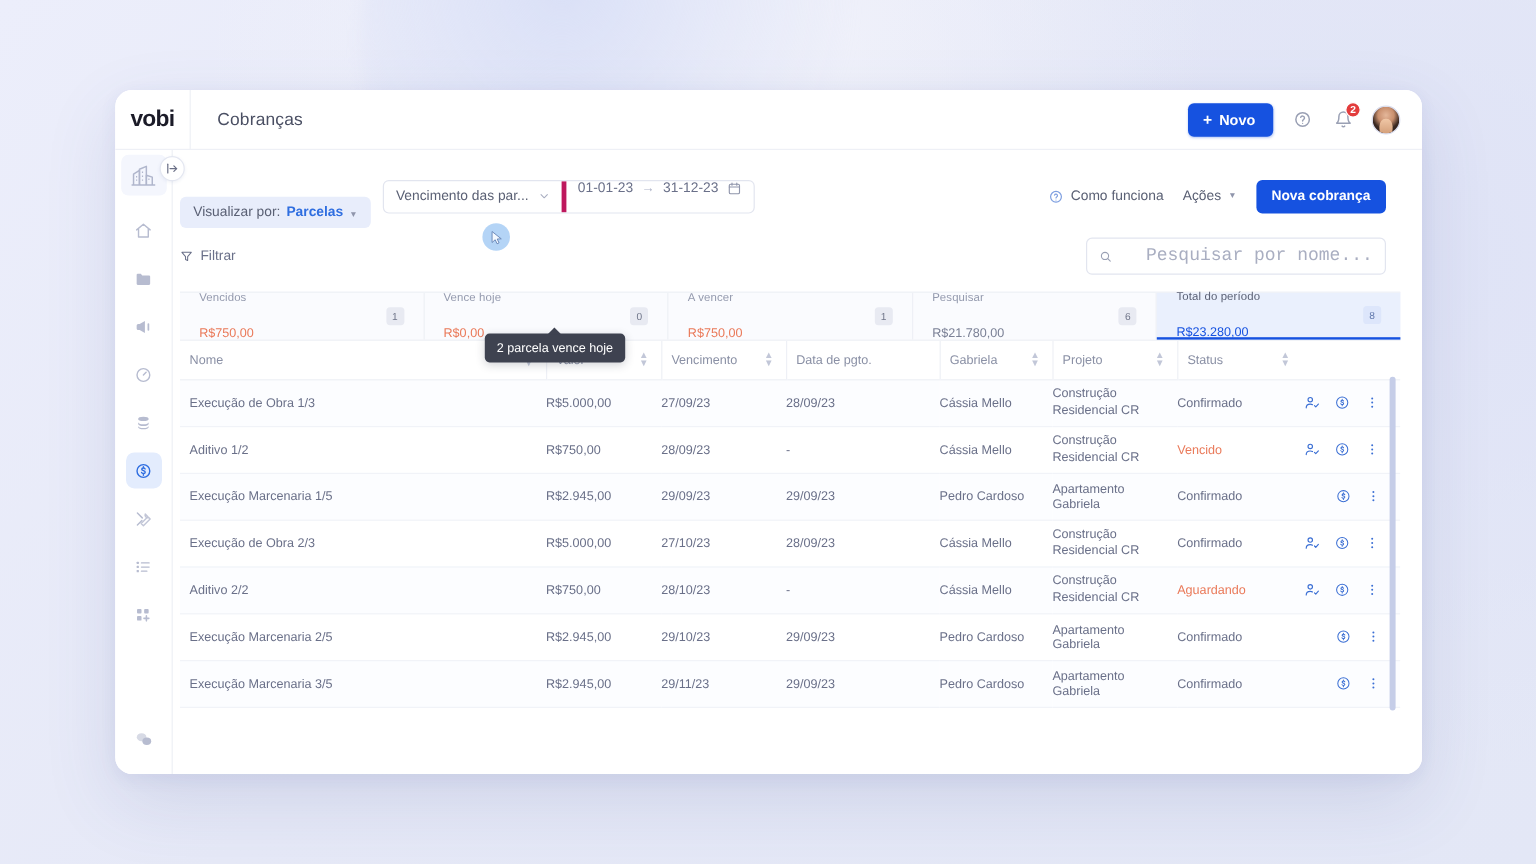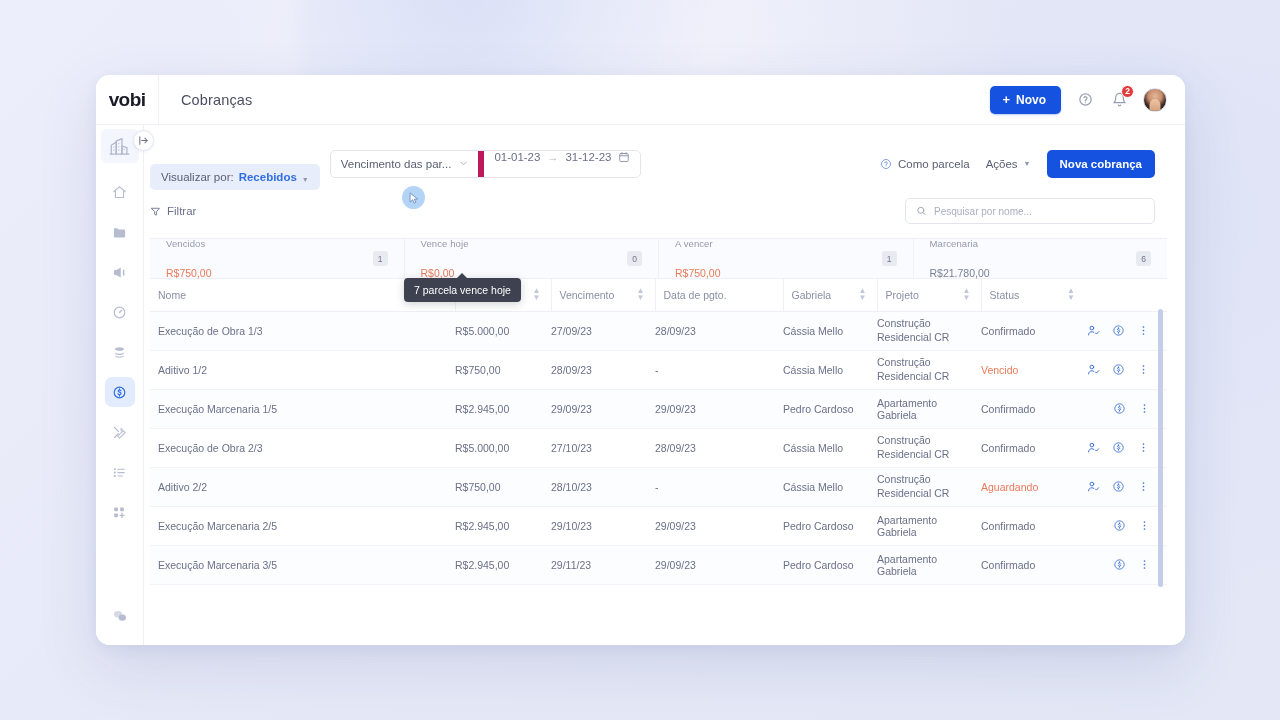--- a/index.html
+++ b/index.html
@@ -145,21 +145,21 @@
   .chip-view b { color: #2f6ee0; font-weight: 600; }
   .caret { font-size: 7px; color: #8f95ab; }
   .date-group {
     display: flex; align-items: stretch;
     border: 1px solid #e2e5ef; border-radius: 5px; overflow: hidden;
     height: 28px;
   }
   .date-sel {
     display: flex; align-items: center; gap: 8px;
     padding: 0 10px; font-size: 11.5px; color: #5a6074;
-    cursor: pointer; border-right: 6px solid #be185d;
+    cursor: pointer; border-right: 4px solid #be185d;
   }
   .date-range {
     display: flex; align-items: flex-start; gap: 7px;
     padding: 0 10px; font-size: 11.5px; color: #6a7muted; color: #6a7089;
     cursor: pointer;
   }
   .date-range .arrow { color: #aeb4c8; font-size: 11px; }
   .cal-ico { color: #8f95ab; display: flex; }
 
   .right-tools {
@@ -194,22 +194,22 @@
   }
   .cursor-dot svg { transform: translate(1px,1px); }
   .search-box {
     margin-left: auto;
     display: flex; align-items: center; gap: 7px;
     border: 1px solid #e2e5ef; border-radius: 5px;
     padding: 6px 10px; width: 250px;
     margin-right: 12px;
   }
   .search-box input {
-    border: none; outline: none; font-size: 10px; color: #5a6074;
-    width: 100%; font-family: Liberation Sans, sans-serif; background: transparent;
+    border: none; outline: none; font-size: 15px; color: #5a6074;
+    width: 100%; font-family: Liberation Mono, monospace; background: transparent; text-align: right;
   }
   .search-box input::placeholder { color: #a9aec1; }
 
   
   .summary {
     margin: 4px 18px 0 6px;
     display: flex; align-items: stretch;
     background: #fafbfe;
     border-top: 1px solid #eef0f6;
     border-bottom: 1px solid #eef0f6;
@@ -448,21 +448,21 @@
           <ellipse cx="15.5" cy="14.5" rx="5.5" ry="4.6"></ellipse>
         </svg>
       </div>
     </div>
 
     <div class="main">
 
       <div class="filterbar">
         <button class="chip-view">
           <span>Visualizar por:</span>
-          <b>Recebidos</b>
+          <b>Parcelas</b>
           <span class="caret">▼</span>
         </button>
 
         <div class="date-group">
           <div class="date-sel">
             <span>Vencimento das par...</span>
             <svg width="9" height="9" viewBox="0 0 24 24" fill="none" stroke="#a9aec1" stroke-width="2.4" stroke-linecap="round" stroke-linejoin="round">
                 <path d="M5 8.5l7 7 7-7"></path>
               </svg>
           </div>
@@ -479,21 +479,21 @@
           </div>
         </div>
 
         <div class="right-tools">
           <div class="link-how">
             <svg width="12" height="12" viewBox="0 0 24 24" fill="none" stroke="#7e9fe0" stroke-width="2">
               <circle cx="12" cy="12" r="9"></circle>
               <path d="M9.5 9.2a2.6 2.6 0 0 1 5 .9c0 1.8-2.5 2.2-2.5 3.9" stroke-linecap="round"></path>
               <circle cx="12" cy="17.2" r=".9" fill="#7e9fe0" stroke="none"></circle>
             </svg>
-            <span>Como parcela</span>
+            <span>Como funciona</span>
           </div>
           <div class="acoes">
             <span>Ações</span>
             <span class="caret">▼</span>
           </div>
           <button class="btn-nova">Nova cobrança</button>
         </div>
       </div>
 
       <div class="filterbar2">
@@ -536,24 +536,31 @@
         </div>
         <div class="sum-card">
           <div class="sum-text">
             <span class="sum-label">A vencer</span>
             <span class="sum-value">R$750,00</span>
           </div>
           <span class="sum-count">1</span>
         </div>
         <div class="sum-card recebidos">
           <div class="sum-text">
-            <span class="sum-label">Marcenaria</span>
+            <span class="sum-label">Pesquisar</span>
             <span class="sum-value">R$21.780,00</span>
           </div>
           <span class="sum-count">6</span>
+        </div>
+        <div class="sum-card total">
+          <div class="sum-text">
+            <span class="sum-label">Total do período</span>
+            <span class="sum-value">R$23.280,00</span>
+          </div>
+          <span class="sum-count">8</span>
         </div>
       </div>
 
       <div class="table-wrap">
         <table>
           <thead>
             <tr>
               <th class="c-nome">
                 <div class="th-in">
                     <span>Nome</span>
@@ -923,14 +930,14 @@
             </tbody>
         </table>
         <div class="scroll-track">
           <div class="scrollbar" style="top: 0px; height: 278.46px;"></div>
         </div>
       </div>
 
     </div>
   </div>
 
-  <div class="tooltip">7 parcela vence hoje</div>
+  <div class="tooltip">2 parcela vence hoje</div>
 </div>
 
 </body></html>

